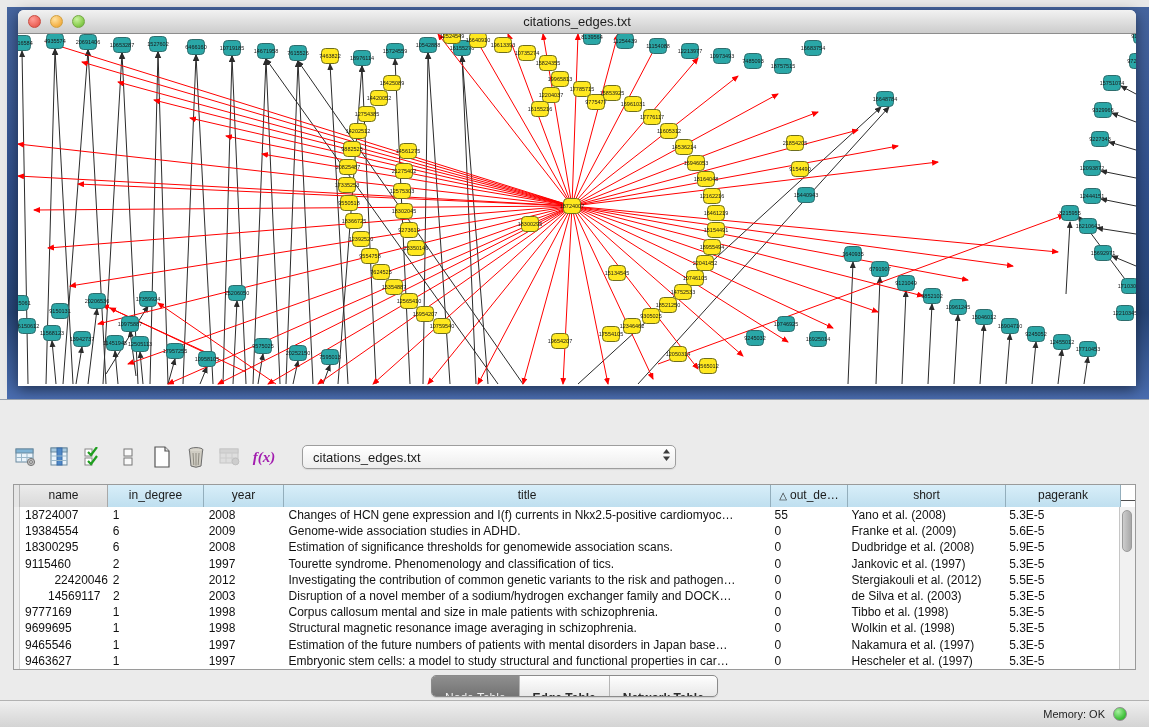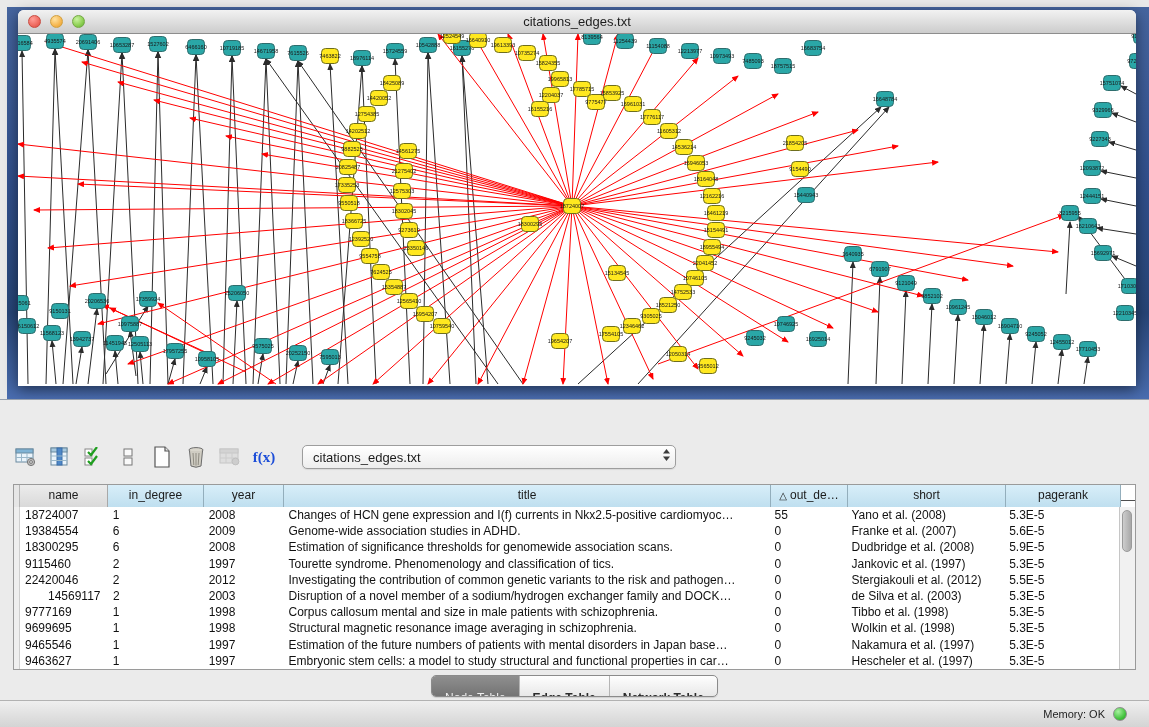--- a/index.html
+++ b/index.html
@@ -29,21 +29,21 @@
     background:#ebebeb;border-top:1px solid #97a0ad;}
   #panel-header{position:absolute;left:0;top:0;width:1149px;height:27px;
     background:linear-gradient(#f8f8f8,#dddddd);border-bottom:1px solid #c2c2c2;}
   #panel-title{position:absolute;left:12px;top:0;line-height:27px;font-size:13px;color:#333;}
   #float-icon{position:absolute;right:40px;top:6px;width:15px;height:15px;}
   #close-panel-icon{position:absolute;right:14px;top:4px;font-size:15px;font-weight:bold;color:#1c1c1c;cursor:default;}
 
   #toolbar{position:absolute;left:14px;top:42px;height:30px;display:flex;align-items:center;}
   .tool{width:24px;height:26px;margin-right:10px;display:flex;align-items:center;justify-content:center;}
   .tool svg{display:block;}
-  #fx-icon{font-family:"Liberation Serif",serif;font-weight:bold;font-size:15px;color:#1d4ed8;}
+  #fx-icon{font-family:"Liberation Serif",serif;font-style:italic;font-weight:bold;font-size:15px;color:#a21caf;}
   #table-select{margin-left:16px;width:372px;height:22px;border:1px solid #9d9d9d;border-radius:5px;
     background:linear-gradient(#ffffff,#ededed);display:flex;align-items:center;position:relative;
     box-shadow:0 1px 1px rgba(0,0,0,.08);}
   #table-select .sel-text{font-size:13px;color:#1c1c1c;padding-left:10px;flex:1;}
   #table-select .sel-arrows{width:18px;text-align:center;}
 
   
   #table-wrap{position:absolute;left:13px;top:84px;width:1123px;height:186px;
     background:#fff;border:1px solid #9a9a9a;box-sizing:border-box;overflow:hidden;}
   #thead{display:flex;height:16px;border-bottom:1px solid #4f4f4f;box-sizing:border-box;}
@@ -808,21 +808,21 @@
           <div class="td" style="width: 158px;">Yano et al. (2008)</div>
           <div class="td" style="width: 115px;">5.3E-5</div>
         </div>
         <div class="tr">
           <div class="td gut"></div>
           <div class="td" style="width: 88px;">19384554</div>
           <div class="td" style="width: 96px;">6</div>
           <div class="td" style="width: 80px;">2009</div>
           <div class="td" style="width: 487px;">Genome-wide association studies in ADHD.</div>
           <div class="td" style="width: 77px;">0</div>
-          <div class="td" style="width: 158px;">Franke et al. (2007)</div>
+          <div class="td" style="width: 158px;">Franke et al. (2009)</div>
           <div class="td" style="width: 115px;">5.6E-5</div>
         </div>
         <div class="tr">
           <div class="td gut"></div>
           <div class="td" style="width: 88px;">18300295</div>
           <div class="td" style="width: 96px;">6</div>
           <div class="td" style="width: 80px;">2008</div>
           <div class="td" style="width: 487px;">Estimation of significance thresholds for genomewide association scans.</div>
           <div class="td" style="width: 77px;">0</div>
           <div class="td" style="width: 158px;">Dudbridge et al. (2008)</div>
@@ -833,21 +833,21 @@
           <div class="td" style="width: 88px;">9115460</div>
           <div class="td" style="width: 96px;">2</div>
           <div class="td" style="width: 80px;">1997</div>
           <div class="td" style="width: 487px;">Tourette syndrome. Phenomenology and classification of tics.</div>
           <div class="td" style="width: 77px;">0</div>
           <div class="td" style="width: 158px;">Jankovic et al. (1997)</div>
           <div class="td" style="width: 115px;">5.3E-5</div>
         </div>
         <div class="tr">
           <div class="td gut"></div>
-          <div class="td" style="width: 88px;">22420046</div>
+          <div class="td" style="width: 88px; text-align: right;">22420046</div>
           <div class="td" style="width: 96px;">2</div>
           <div class="td" style="width: 80px;">2012</div>
           <div class="td" style="width: 487px;">Investigating the contribution of common genetic variants to the risk and pathogen…</div>
           <div class="td" style="width: 77px;">0</div>
           <div class="td" style="width: 158px;">Stergiakouli et al. (2012)</div>
           <div class="td" style="width: 115px;">5.5E-5</div>
         </div>
         <div class="tr">
           <div class="td gut"></div>
           <div class="td" style="width: 88px; padding-left: 28px;">14569117</div>

